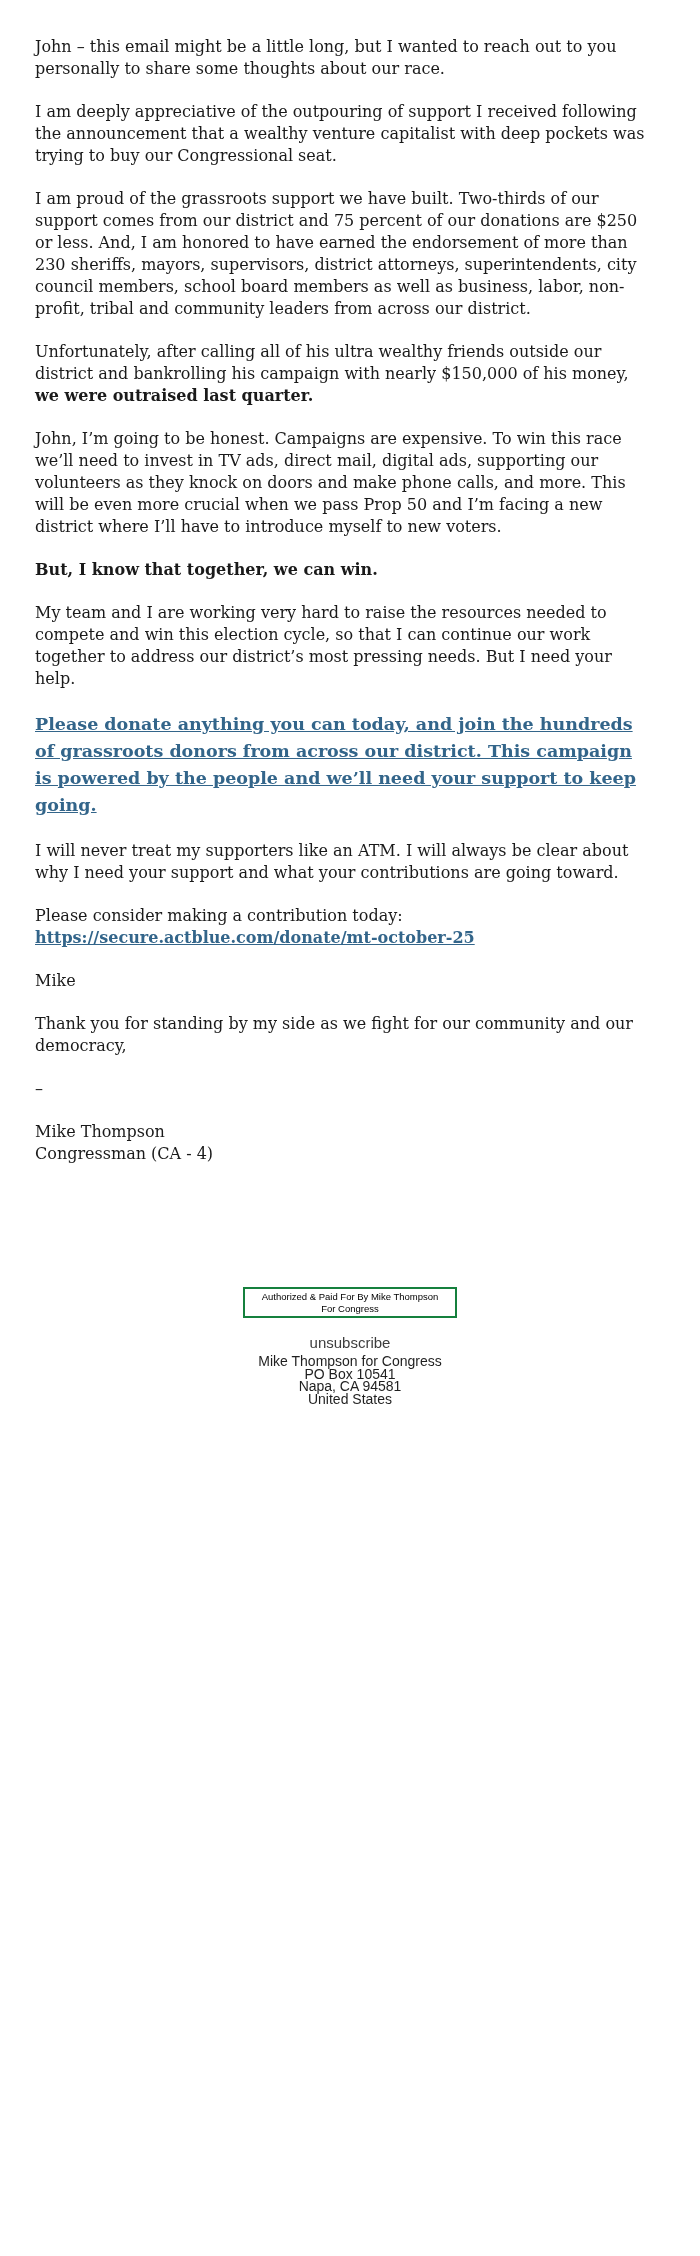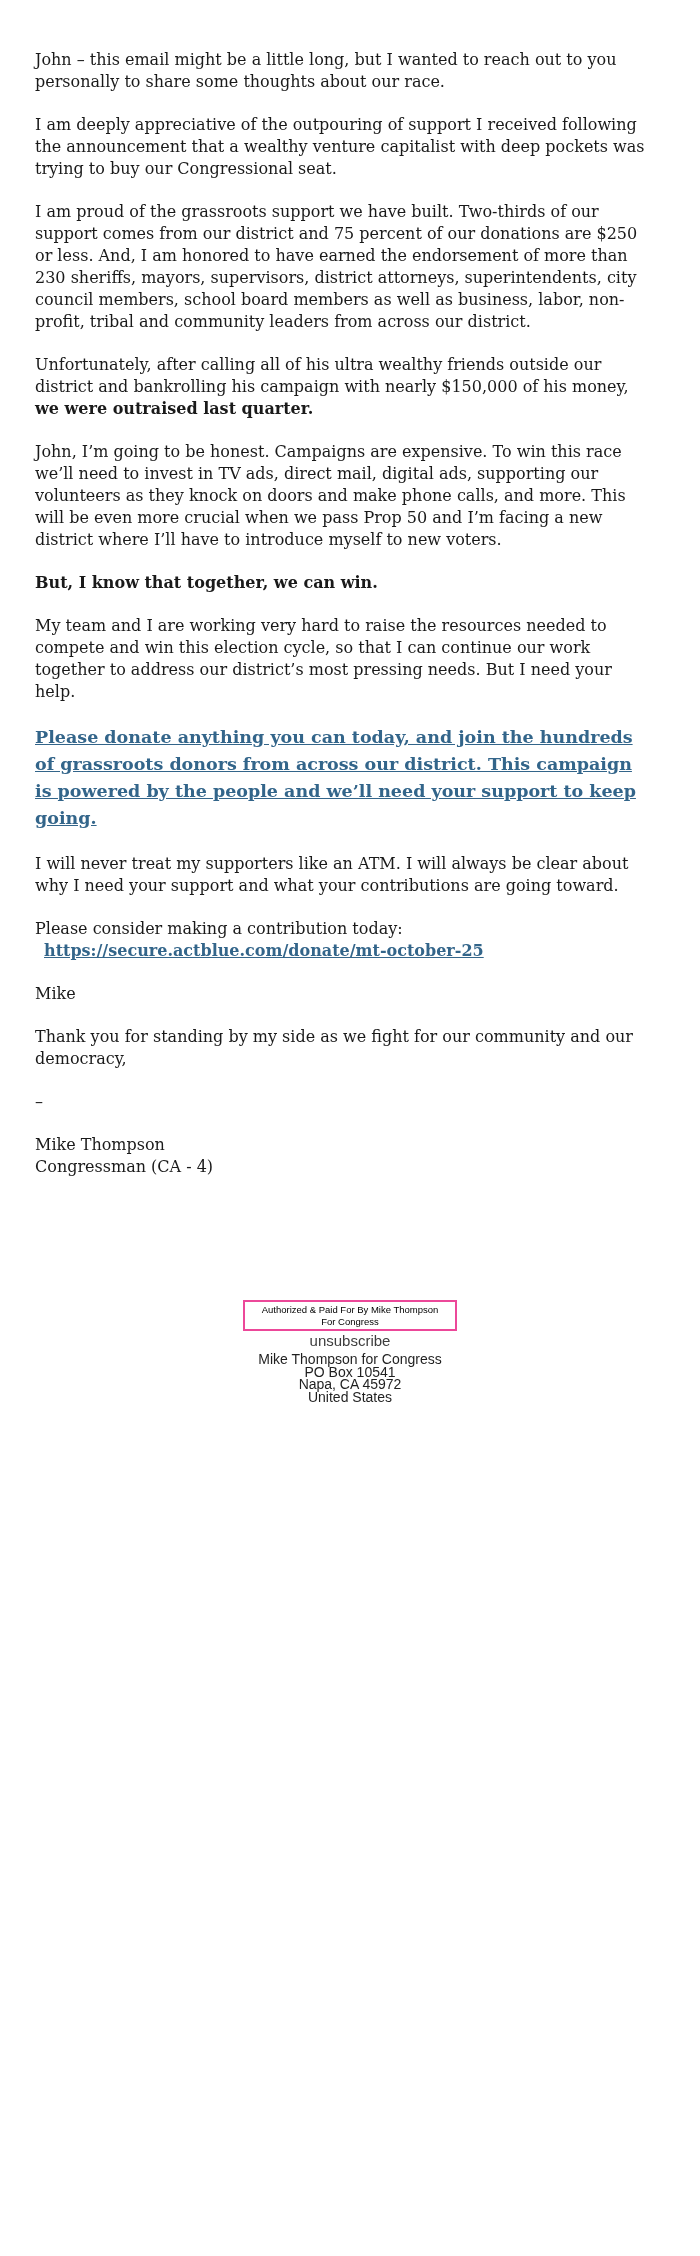--- a/index.html
+++ b/index.html
@@ -9,21 +9,21 @@
   }
   body {
     width: 700px;
     height: 2256px;
     position: relative;
     font-family: "DejaVu Serif", Georgia, serif;
     color: #1a1a1a;
     overflow: hidden;
   }
   .email-wrap {
-    padding: 49px 55px 0 35px;
+    padding: 36px 55px 0 35px;
     width: 610px;
     box-sizing: content-box;
     font-size: 16px;
     line-height: 22px;
   }
   .email-wrap p {
     margin: 0 0 21px 0;
   }
   .bold { font-weight: bold; }
   a.cta {
@@ -33,40 +33,39 @@
     cursor: pointer;
   }
   .cta-para {
     font-size: 17.5px;
     line-height: 27px;
   }
   a.cta-url {
     color: #33658a;
     font-weight: bold;
     cursor: pointer;
-    margin-left: 9px;
   }
   .footer {
     margin-top: 122px;
     width: 700px;
     text-align: center;
     font-family: "Liberation Sans", sans-serif;
     color: #1f1f1f;
   }
   .disclaimer-box {
     display: inline-block;
-    border: 2px solid #ec4899;
+    border: 2px solid #15803d;
     padding: 2px 6px;
     width: 198px;
     font-size: 9.5px;
     line-height: 11.5px;
     color: #000000;
   }
   .unsubscribe-row {
-    margin-top: 1px;
+    margin-top: 16px;
   }
   a.unsubscribe {
     font-size: 15px;
     color: #3d3d3d;
     text-decoration: none;
     cursor: pointer;
   }
   .address {
     margin-top: 3px;
     font-size: 14px;
@@ -113,17 +112,17 @@
 
 <div class="footer">
 
   <div class="disclaimer-box"><span>Authorized &amp; Paid For By Mike Thompson</span><br><span>For Congress</span></div>
 
   <div class="unsubscribe-row"><a class="unsubscribe" href="#">unsubscribe</a></div>
 
   <div class="address">
     <div>Mike Thompson for Congress</div>
     <div>PO Box 10541</div>
-    <div>Napa, CA 45972</div>
+    <div>Napa, CA 94581</div>
     <div>United States</div>
   </div>
 
 </div>
 
 </body></html>

